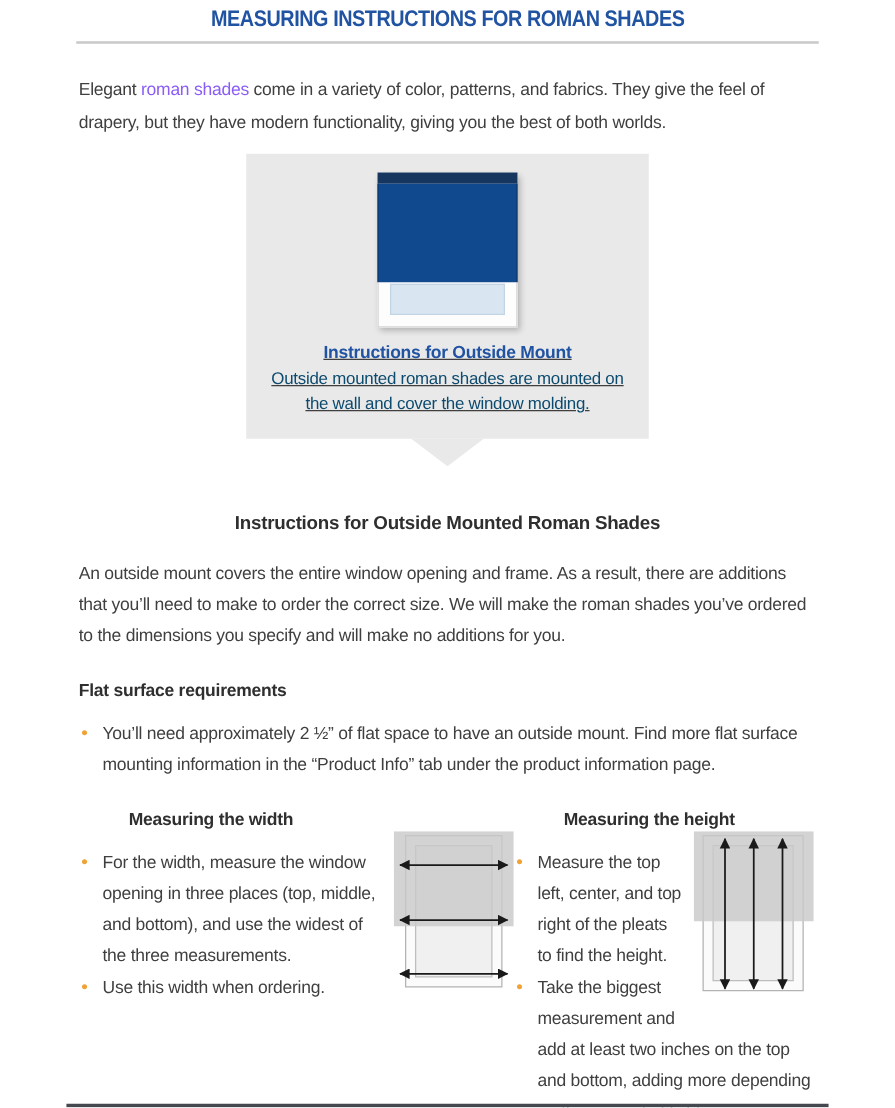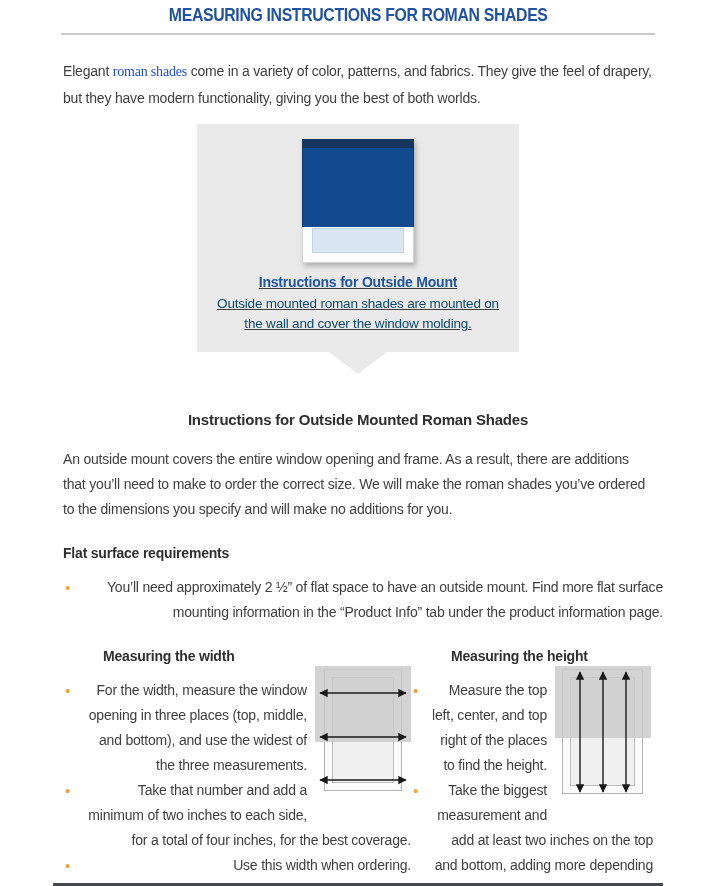--- a/index.html
+++ b/index.html
@@ -32,21 +32,21 @@
     border-top: 2px solid #c9c9c9;
     margin: 7px 8px 0 8px;
   }
   
   .intro {
     margin: 23px 10px 0 10px;
     font-size: 14px;
     line-height: 26px;
     color: #3f3f3f;
   }
-  .intro a { color: #1d4ed8; text-decoration: none; font-family: Liberation Serif, serif; }
+  .intro a { color: #8b5cf6; text-decoration: none; }
   
   .figure-wrap { margin-top: 13px; text-align: center; text-decoration: underline; }
   .figure-box {
     width: 322px;
     margin: 0 auto;
     background: #e9e9e9;
     padding: 15px 12px 18px 12px;
   }
   .shade-product {
     width: 112px;
@@ -109,21 +109,20 @@
     color: #2f2f2f;
   }
   
   ul.bullets { list-style: none; margin: 14px 0 0 10px; padding: 0; }
   ul.bullets li {
     position: relative;
     padding-left: 19px;
     font-size: 14px;
     line-height: 25px;
     color: #3f3f3f;
-    text-align: right;
   }
   ul.bullets li::before {
     content: "\2022";
     position: absolute;
     left: 2px; top: 0;
     color: #f0a235;
     font-size: 15px;
   }
   
   .cols { display: flex; margin: 23px 10px 0 10px; }
@@ -195,21 +194,20 @@
           <rect x="9.5" y="3.5" width="77" height="121" fill="#fbfbfb" stroke="#b3b3b3"></rect>
           <rect x="17.5" y="11.5" width="61" height="105" fill="#f0f0f0" stroke="#bdbdbd"></rect>
           <rect x="0" y="0" width="96" height="76" fill="#c9c9c9" opacity="0.82"></rect>
           <line x1="5" y1="27" x2="91" y2="27" stroke="#1a1a1a" stroke-width="1.4" marker-start="url(#awL)" marker-end="url(#awR)"></line>
           <line x1="5" y1="71" x2="91" y2="71" stroke="#1a1a1a" stroke-width="1.4" marker-start="url(#awL)" marker-end="url(#awR)"></line>
           <line x1="5" y1="114" x2="91" y2="114" stroke="#1a1a1a" stroke-width="1.4" marker-start="url(#awL)" marker-end="url(#awR)"></line>
         </svg>
       </div>
       <ul class="bullets">
         <li>For the width, measure the window opening in three places (top, middle, and bottom), and use the widest of the three measurements.</li>
-        <li>Take that number and add a minimum of two inches to each side, for a total of four inches, for the best coverage.</li>
         <li>Use this width when ordering.</li>
       </ul>
     </div>
 
     <div class="col col-height">
       <h3>Measuring the height</h3>
       <div class="diagram-float">
         <svg width="96" height="132" viewBox="0 0 96 132" xmlns="http://www.w3.org/2000/svg">
           <defs>
             <marker id="ahD" markerWidth="7" markerHeight="7" refX="5.5" refY="3" orient="auto">
@@ -221,21 +219,21 @@
           </defs>
           <rect x="7.5" y="3.5" width="80" height="124" fill="#fbfbfb" stroke="#b3b3b3"></rect>
           <rect x="15.5" y="11.5" width="64" height="108" fill="#f0f0f0" stroke="#bdbdbd"></rect>
           <rect x="0" y="0" width="96" height="72" fill="#c9c9c9" opacity="0.82"></rect>
           <line x1="25" y1="6" x2="25" y2="126" stroke="#1a1a1a" stroke-width="1.4" marker-start="url(#ahU)" marker-end="url(#ahD)"></line>
           <line x1="48" y1="6" x2="48" y2="126" stroke="#1a1a1a" stroke-width="1.4" marker-start="url(#ahU)" marker-end="url(#ahD)"></line>
           <line x1="71" y1="6" x2="71" y2="126" stroke="#1a1a1a" stroke-width="1.4" marker-start="url(#ahU)" marker-end="url(#ahD)"></line>
         </svg>
       </div>
       <ul class="bullets">
-        <li>Measure the top left, center, and top right of the places to find the height.</li>
+        <li>Measure the top left, center, and top right of the pleats to find the height.</li>
         <li>Take the biggest measurement and add at least two inches on the top and bottom, adding more depending on the amount of light coverage you’re looking for, and that will be the number you’ll use when ordering.</li>
         <li>If you have several windows in a room that are all similar in height, order all of them at the largest height to ensure similar pleats.</li>
       </ul>
     </div>
 
   </div>
 
   <div class="bottom-edge"></div>
 </div>
 

